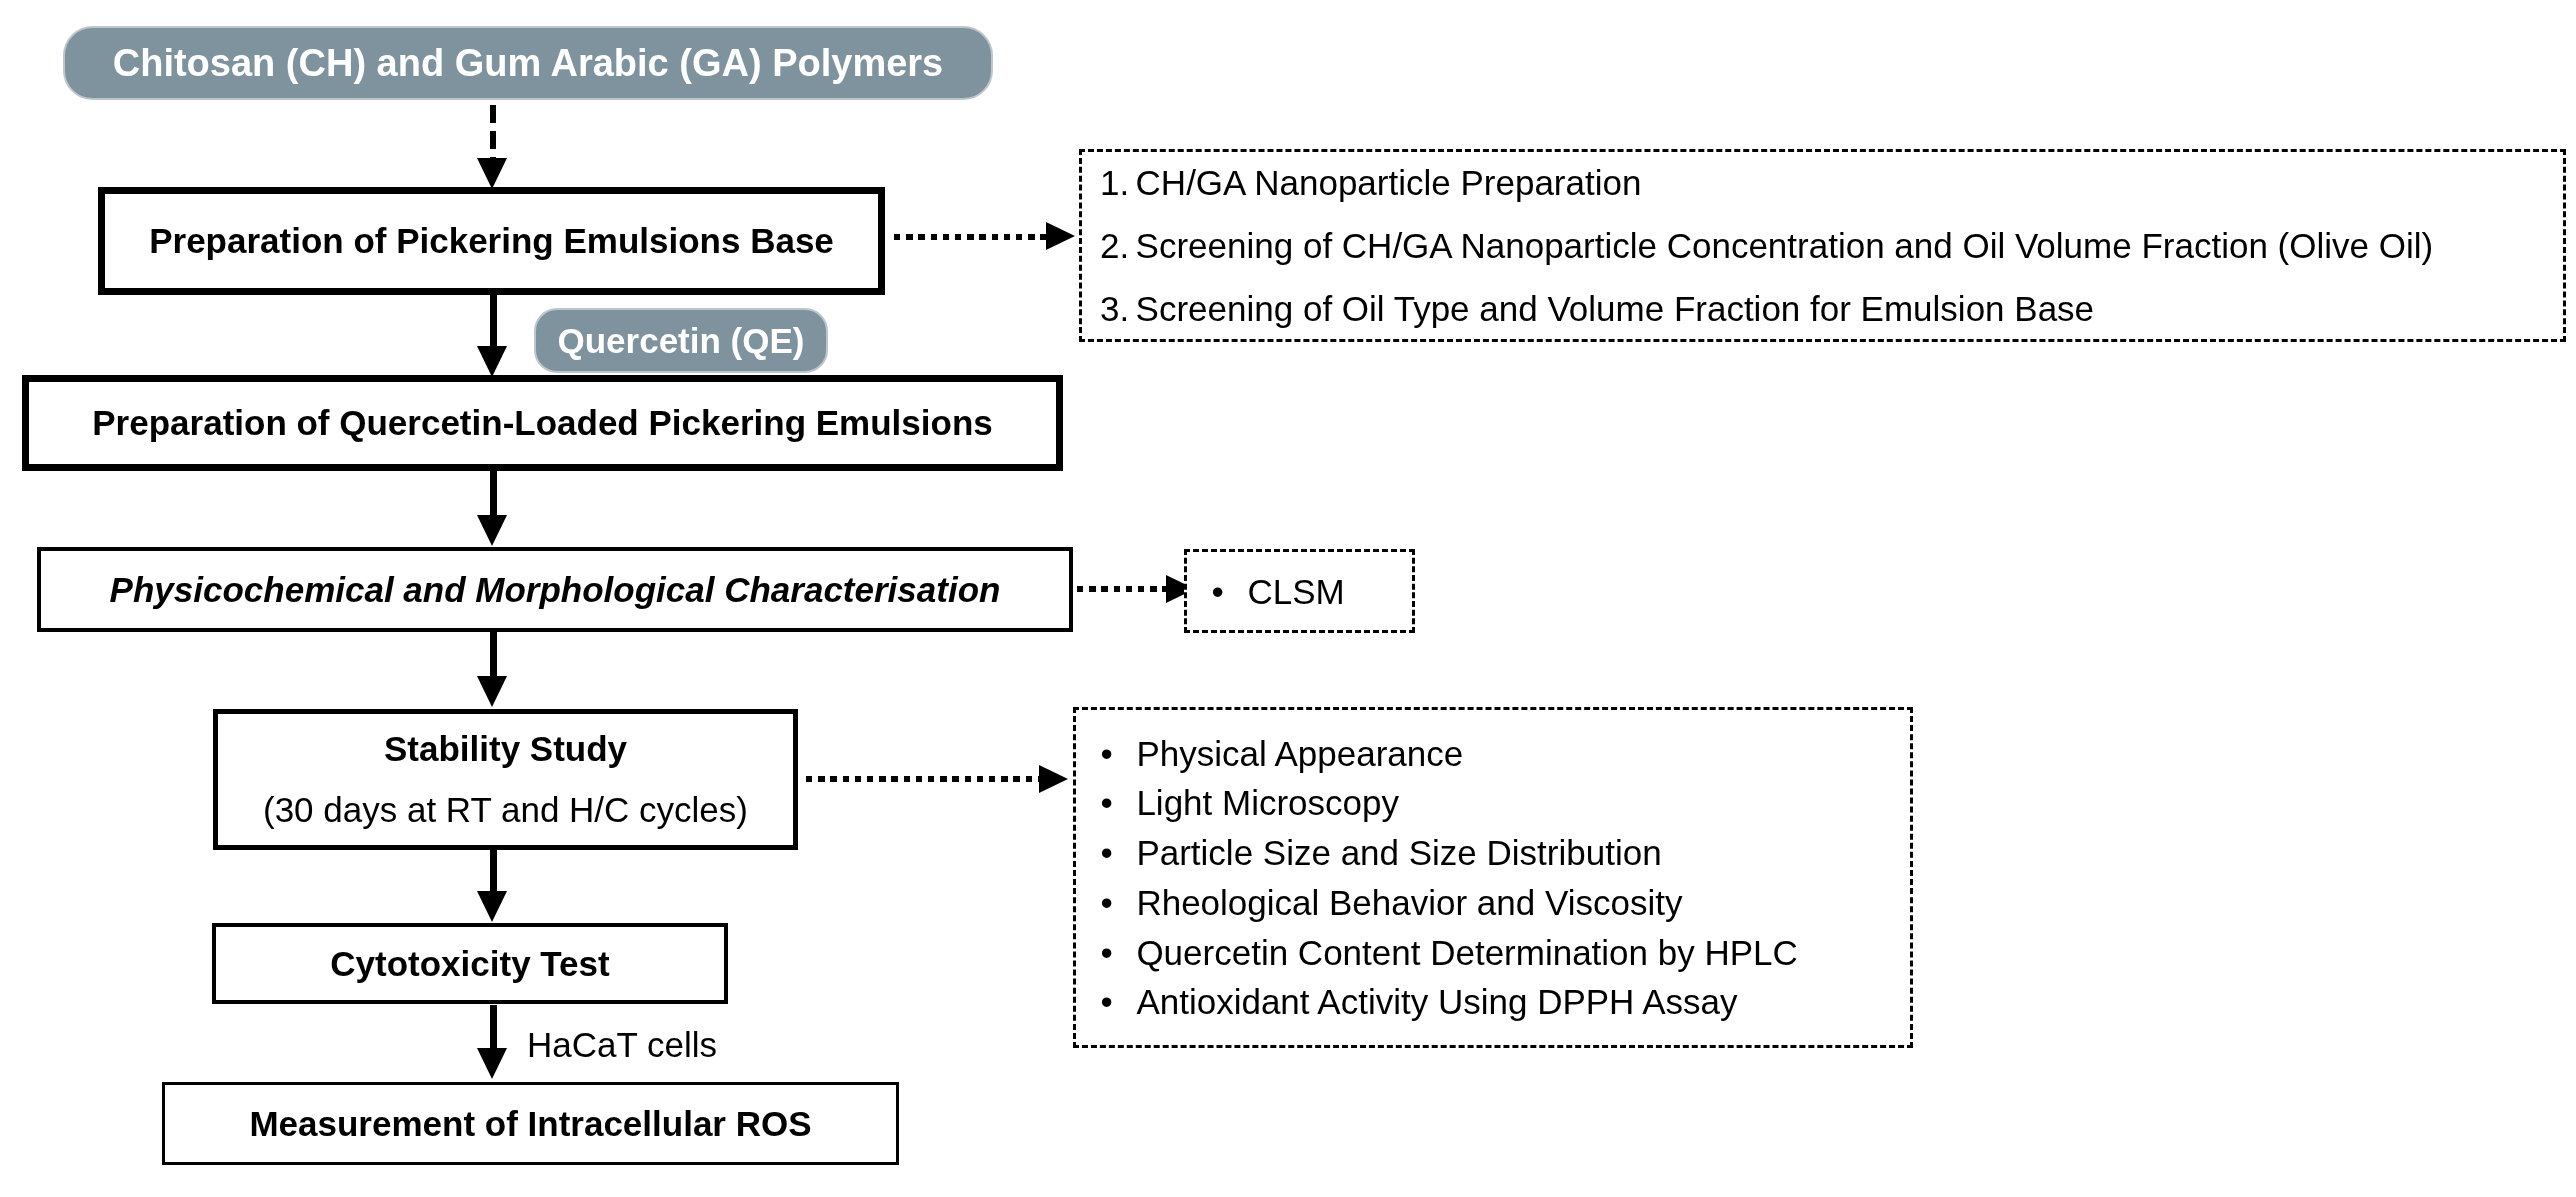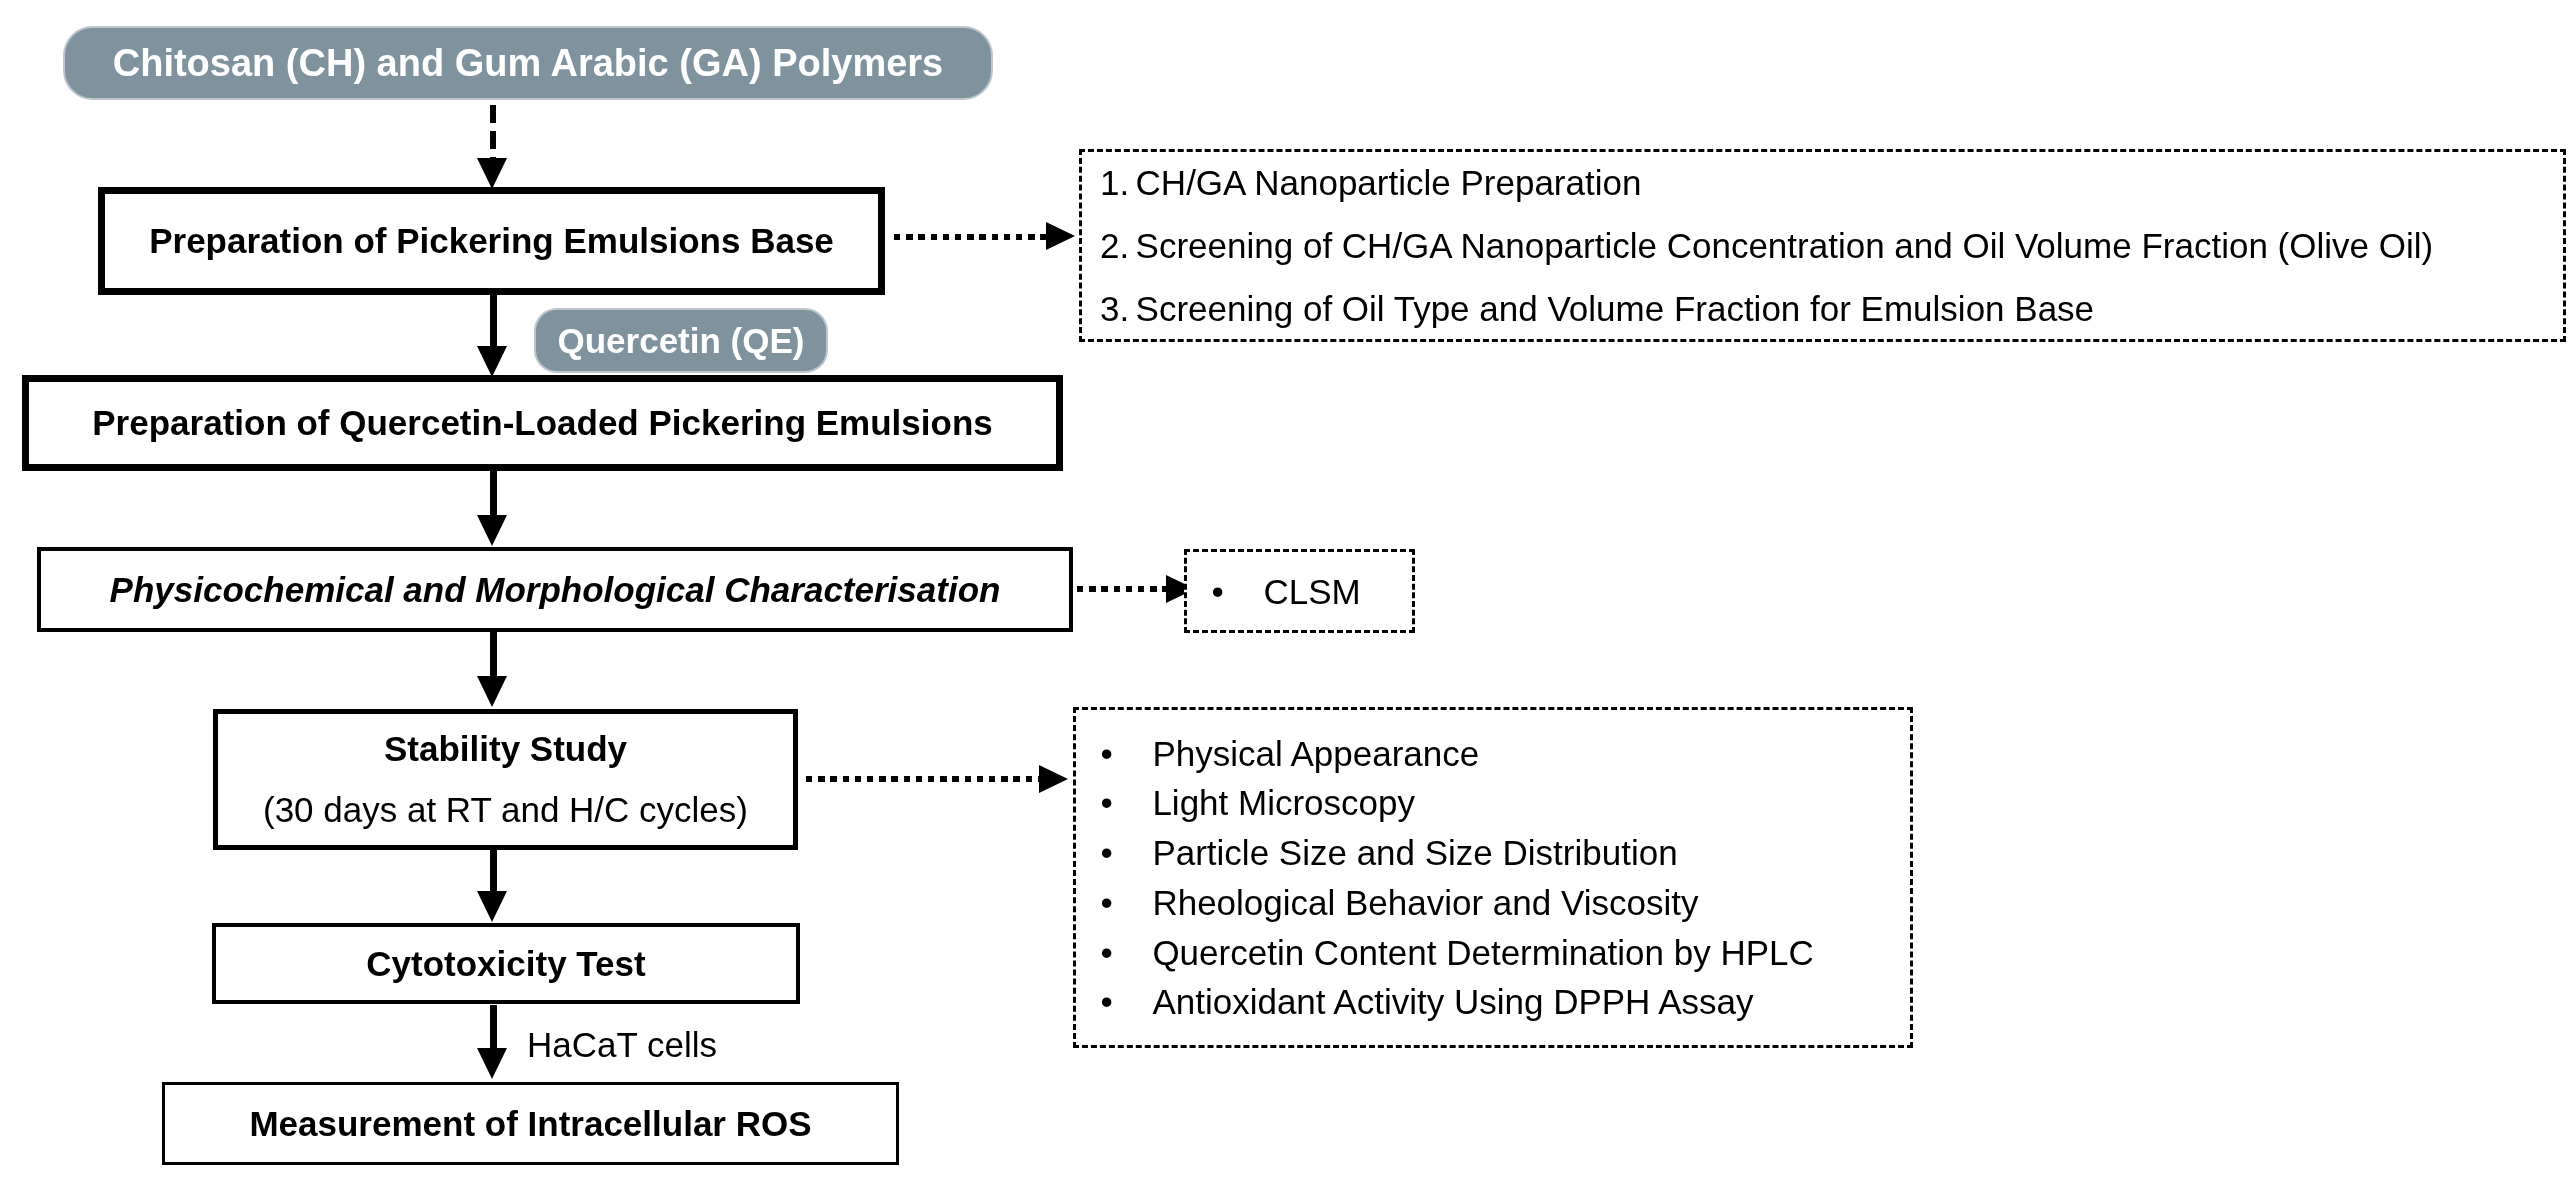--- a/index.html
+++ b/index.html
@@ -23,21 +23,21 @@
   }
   .box .subtitle{font-weight:400;margin-top:21px;}
   
   .dashedbox{
     position:absolute;display:flex;flex-direction:column;justify-content:center;
     background:var(--box_bg,#fff);border:3.8px dashed var(--line,#000);
     box-sizing:border-box;white-space:nowrap;
   }
   .list-item{display:flex;align-items:baseline;line-height:1;}
   .num{margin-right:6.4px;}
-  .bullet-item{display:flex;align-items:flex-start;line-height:1;gap:16px;}
+  .bullet-item{display:flex;align-items:flex-start;line-height:1;}
   .bullet-item .dot{width:36px;text-align:left;}
   .bullet-item .dot::before{content:"\2022";}
   
   .stem-solid{position:absolute;background:var(--line,#000);}
   .stem-dashed-v{position:absolute;width:6.4px;
     background:repeating-linear-gradient(to bottom,var(--line,#000) 0 18px,transparent 18px 26px);}
   .line-dotted-h{position:absolute;height:5.8px;
     background:repeating-linear-gradient(to right,var(--line,#000) 0 6.4px,transparent 6.4px 12.2px);}
   .head-down{position:absolute;width:0;height:0;
     border-left:15.4px solid transparent;border-right:15.4px solid transparent;
@@ -147,21 +147,21 @@
     </div>
     <div class="bullet-item">
       <span class="dot"></span>
       <span>Antioxidant Activity Using DPPH Assay</span>
     </div>
   </div>
 
   <div class="stem-solid" style="left:490px;top:849px;width:7px;height:44px;"></div>
   <div class="head-down" style="left:477px;top:891px;"></div>
 
-  <div class="box t-box" style="left:212px;top:923px;width:588px;height:81px;border-width:4.5px;">
+  <div class="box t-box" style="left:212px;top:923px;width:516px;height:81px;border-width:4.5px;">
     <span>Cytotoxicity Test</span>
   </div>
 
   <div class="stem-solid" style="left:490px;top:1005px;width:7px;height:46px;"></div>
   <div class="head-down" style="left:477px;top:1048px;"></div>
   <div class="floating-label t-body" style="left:527px;top:1025px;">HaCaT cells</div>
 
   <div class="box t-box" style="left:162px;top:1082px;width:737px;height:83px;border-width:3.8px;">
     <span>Measurement of Intracellular ROS</span>
   </div>

